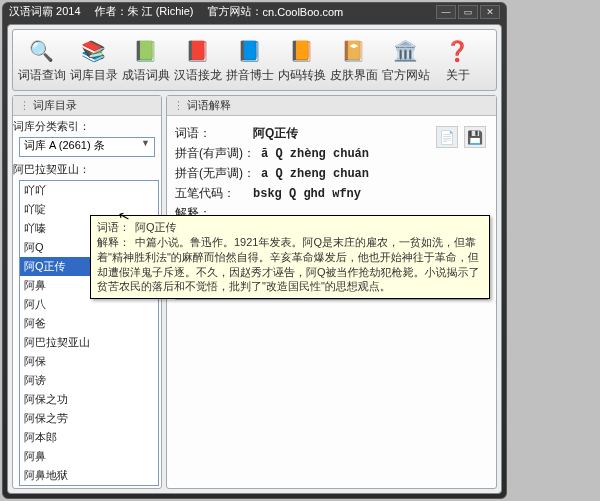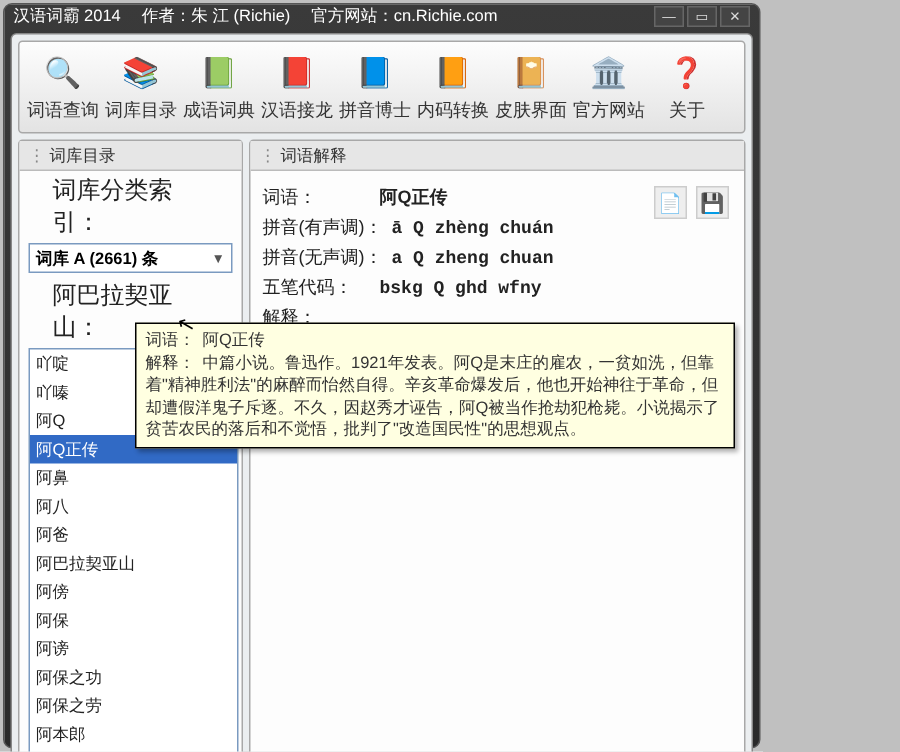--- a/index.html
+++ b/index.html
@@ -13,22 +13,22 @@
 .toolbar { height: 62px; background: linear-gradient(#fdfdfd,#e3e3e3); border: 1px solid #a8a8a8; border-radius: 3px; display: flex; align-items: center; padding: 2px 4px; gap: 2px; }
 .tbtn { width: 50px; display: flex; flex-direction: column; align-items: center; gap: 2px; cursor: pointer; padding: 2px; }
 .tico { width: 28px; height: 28px; display: flex; align-items: center; justify-content: center; font-size: 20px; }
 .tlbl { font-size: 12px; color: #333; white-space: nowrap; }
 .body { flex: 1; display: flex; gap: 4px; margin-top: 4px; min-height: 0; }
 .panel { background: #fdfdfd; border: 1px solid #a8a8a8; border-radius: 3px; display: flex; flex-direction: column; }
 .left { width: 150px; }
 .right { flex: 1; position: relative; }
 .phdr { background: #e6e6e6; border-bottom: 1px solid #bbb; font-size: 11px; padding: 2px 6px; color: #333; display:flex; align-items:center; }
 .phdr::before { content:"⋮"; margin-right:3px; color:#888;}
-.lbl { font-size: 16px; color: #222; padding: 3px 22px 1px; }
-.combo { margin: 2px 6px; height: 20px; border: 1px solid #7a9ac0; background: #fff; display: flex; align-items: center; padding: 0 4px; font-size: 11px; justify-content: space-between; font-weight: bold; }
+.lbl { font-size: 11px; color: #222; padding: 3px 0 1px; }
+.combo { margin: 2px 6px; height: 20px; border: 1px solid #7a9ac0; background: #fff; display: flex; padding: 0 4px; font-size: 11px; justify-content: space-between; }
 .combo .arr { font-size: 9px; color: #555; }
 .list { flex: 1; margin: 2px 2px 2px 6px; border: 1px solid #7a9ac0; background: #fff; overflow-y: auto; overflow-x: hidden; }
 .li { padding: 2px 4px; font-size: 11px; color: #222; cursor: pointer; white-space: nowrap; }
 .li.sel { background: #316ac5; color: #fff; }
 .rcontent { padding: 6px 8px; font-size: 12px; color: #222; position:relative; flex:1; }
 .rrow { display: flex; gap: 6px; margin: 3px 0; align-items:center; }
 .rk { min-width: 72px; }
 .rv { font-family: "Courier New", monospace; text-align: right; }
 .bold { font-weight: bold; }
 .def { margin-top: 4px; border: 1px solid #bcbcbc; background: #fff; padding: 6px; font-size: 11px; height: 74px; line-height: 1.5; overflow:hidden; }
@@ -43,21 +43,21 @@
 <body>
 
 <div class="window">
   <div class="titlebar">
     <span>汉语词霸 2014</span>
     <span style="width:14px"></span>
     <span>作者：</span>
     <span>朱 江 (Richie)</span>
     <span style="width:14px"></span>
     <span>官方网站：</span>
-    <span>cn.Richie.com</span>
+    <span>cn.CoolBoo.com</span>
     <span class="sp"></span>
     <div class="winctl">
       <div class="winbtn">—</div>
       <div class="winbtn">▭</div>
       <div class="winbtn">✕</div>
     </div>
   </div>
 
   <div class="inner">
     <div class="toolbar" id="toolbar">
@@ -102,29 +102,29 @@
     <div class="body">
       <div class="panel left">
         <div class="phdr">词库目录</div>
         <div class="lbl">词库分类索引：</div>
         <div class="combo">
           <span>词库 A (2661) 条</span>
           <span class="arr">▼</span>
         </div>
         <div class="lbl">阿巴拉契亚山：</div>
         <div class="list" id="wordlist">
+            <div class="li">吖吖</div>
             <div class="li">吖啶</div>
             <div class="li">吖嗪</div>
             <div class="li">阿Q</div>
             <div class="li sel">阿Q正传</div>
             <div class="li">阿鼻</div>
             <div class="li">阿八</div>
             <div class="li">阿爸</div>
             <div class="li">阿巴拉契亚山</div>
-            <div class="li">阿傍</div>
             <div class="li">阿保</div>
             <div class="li">阿谤</div>
             <div class="li">阿保之功</div>
             <div class="li">阿保之劳</div>
             <div class="li">阿本郎</div>
             <div class="li">阿鼻</div>
             <div class="li">阿鼻地狱</div>
           </div>
       </div>
 

